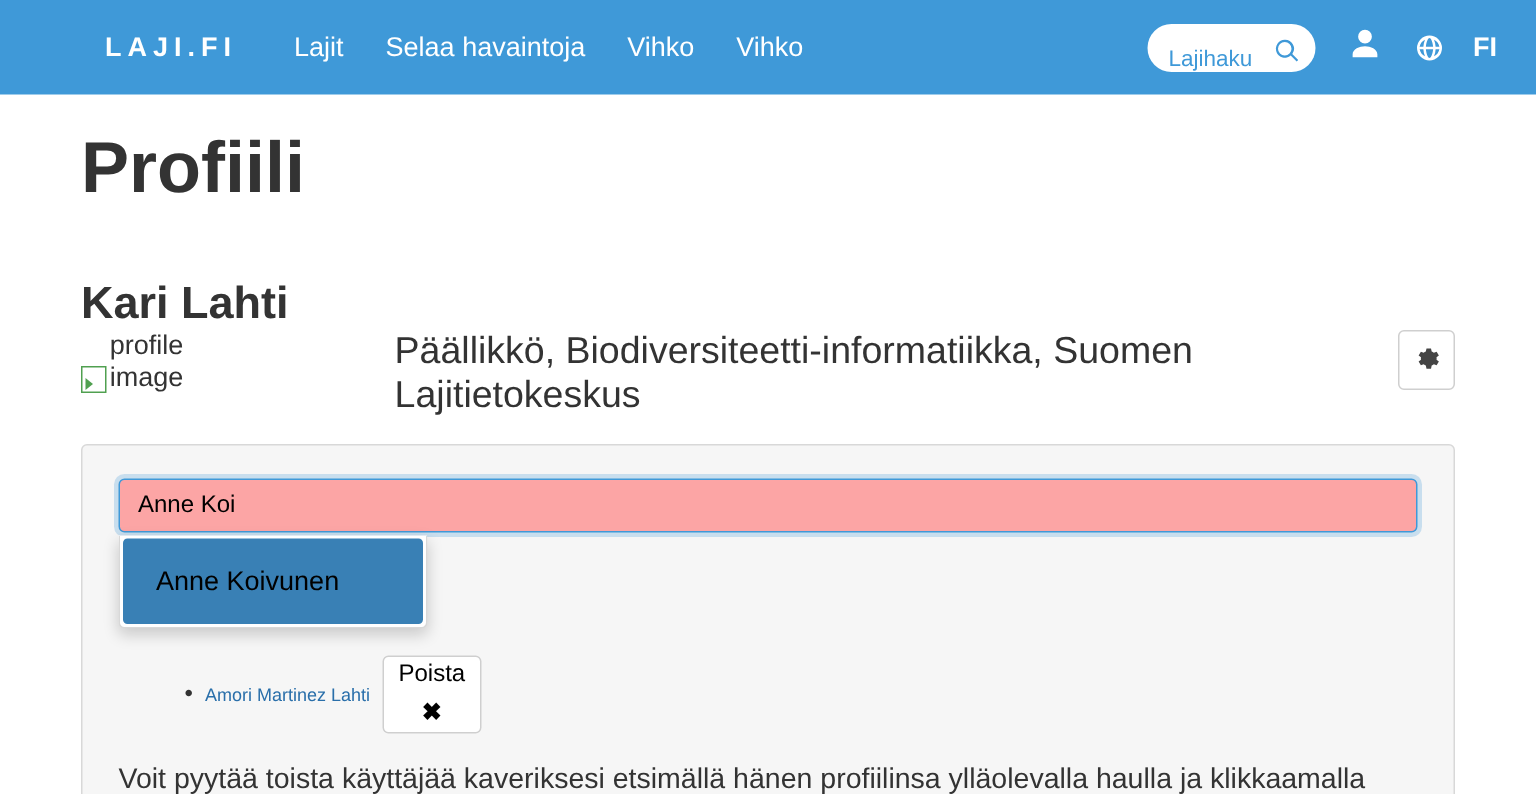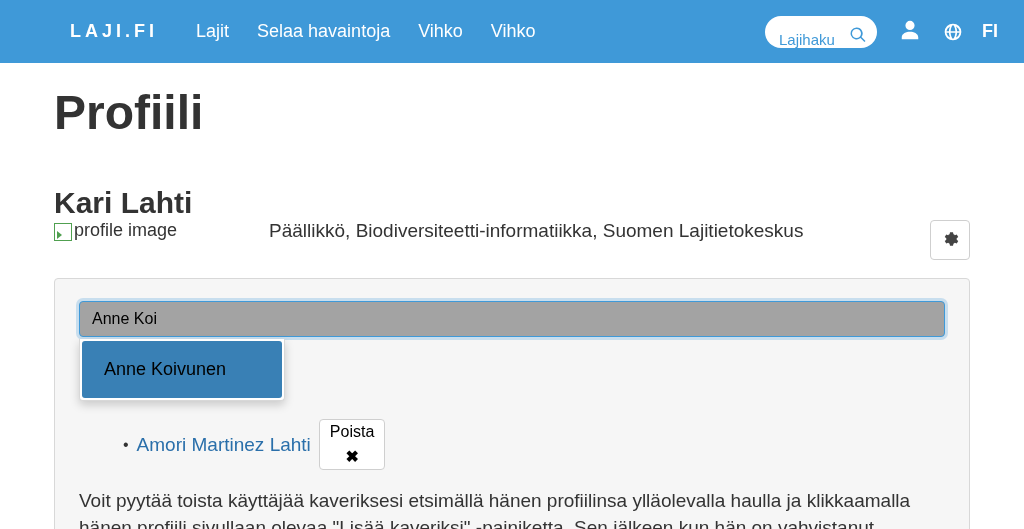--- a/index.html
+++ b/index.html
@@ -80,21 +80,21 @@
 }
 .img-placeholder .picon::before{
   content:"";
   position:absolute;
   left:2px; top:7px;
   width:0;height:0;
   border-left:5px solid #50a050;
   border-top:4px solid transparent;
   border-bottom:4px solid transparent;
 }
-.role{ font-size:19px; margin-left:92px; }
+.role{ font-size:25px; margin-left:92px; }
 .settings-btn{
   margin-left:auto;
   width:40px; height:40px;
   border:1px solid #cfcfcf;
   border-radius:4px;
   background:#fff;
   display:flex; align-items:center; justify-content:center;
   cursor:pointer;
 }
 .settings-btn svg{ width:18px; height:18px; fill:#444; }
@@ -109,21 +109,21 @@
 }
 .friend-input{
   width:100%;
   height:36px;
   border:1px solid #3f99d8;
   border-radius:4px;
   outline:none;
   box-shadow:0 0 0 3px rgba(63,153,216,.25);
   padding:0 12px;
   font-size:16px;
-  background:#a3a3a3;
+  background:#fca5a5;
 }
 .dropdown{
   position:absolute;
   top:60px; left:24px;
   width:206px;
   background:#fff;
   border:1px solid #d8d8d8;
   border-top:none;
   border-radius:0 0 4px 4px;
   box-shadow:0 4px 10px rgba(0,0,0,.18);
@@ -139,21 +139,21 @@
   cursor:pointer;
 }
 .friend-row{
   margin-top:82px;
   display:flex;
   align-items:center;
   gap:8px;
   margin-left:44px;
 }
 .bullet{ color:#333; }
-.friend-link{ color:#2a6faa; font-size:19px; cursor:pointer; }
+.friend-link{ color:#2a6faa; font-size:12px; cursor:pointer; }
 .remove-btn{
   border:1px solid #cfcfcf;
   border-radius:4px;
   background:#fff;
   padding:3px 10px;
   font-size:16px;
   display:flex; align-items:center; gap:6px;
   cursor:pointer;
   flex-direction:column;
 }

